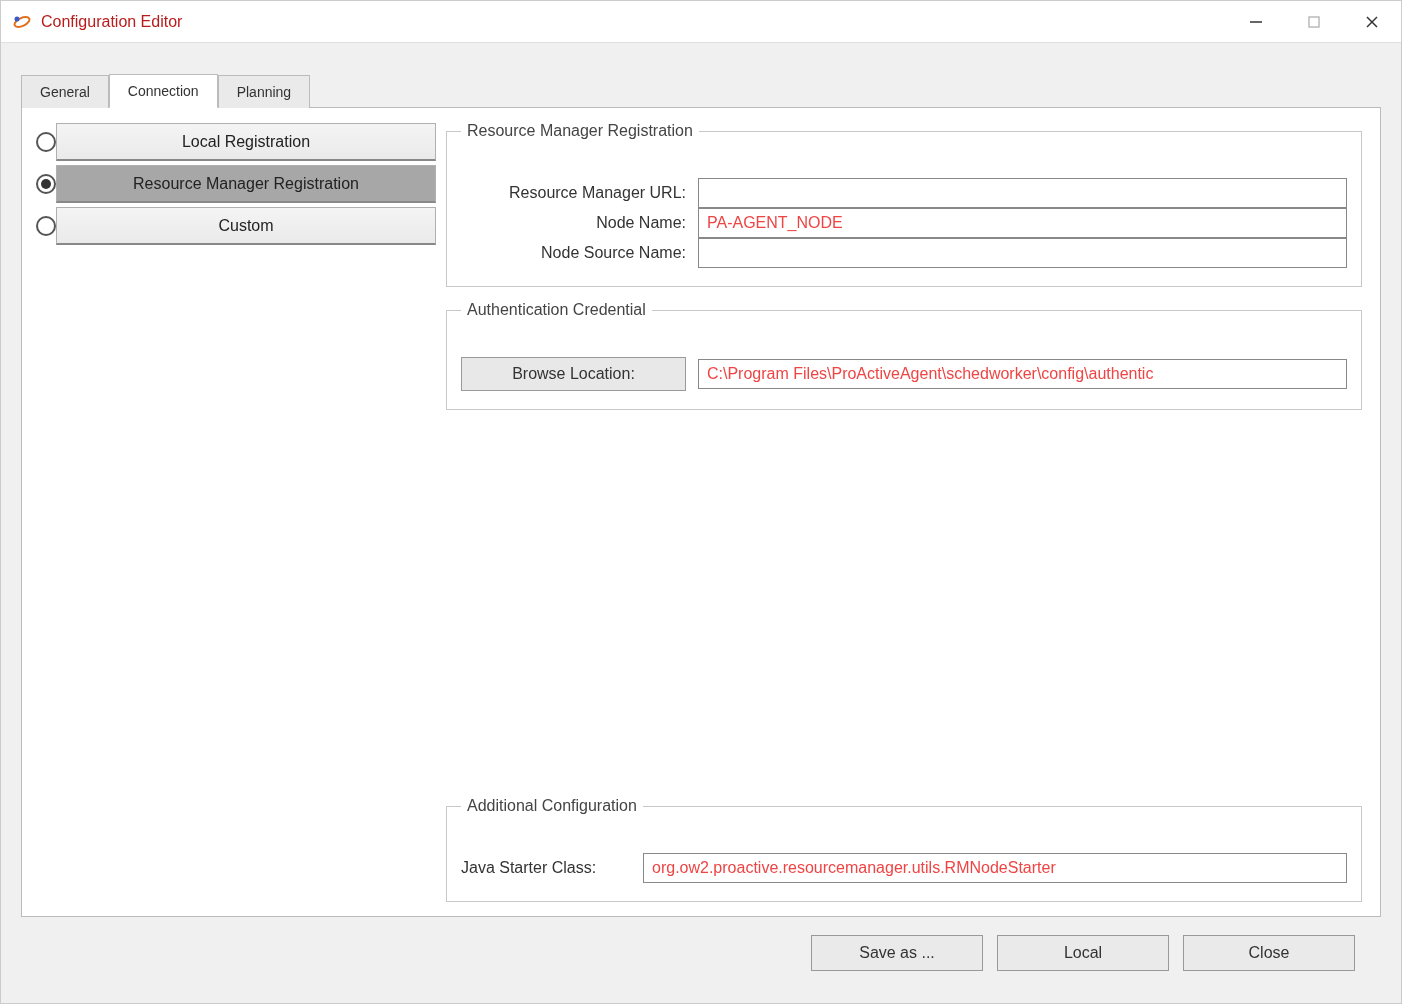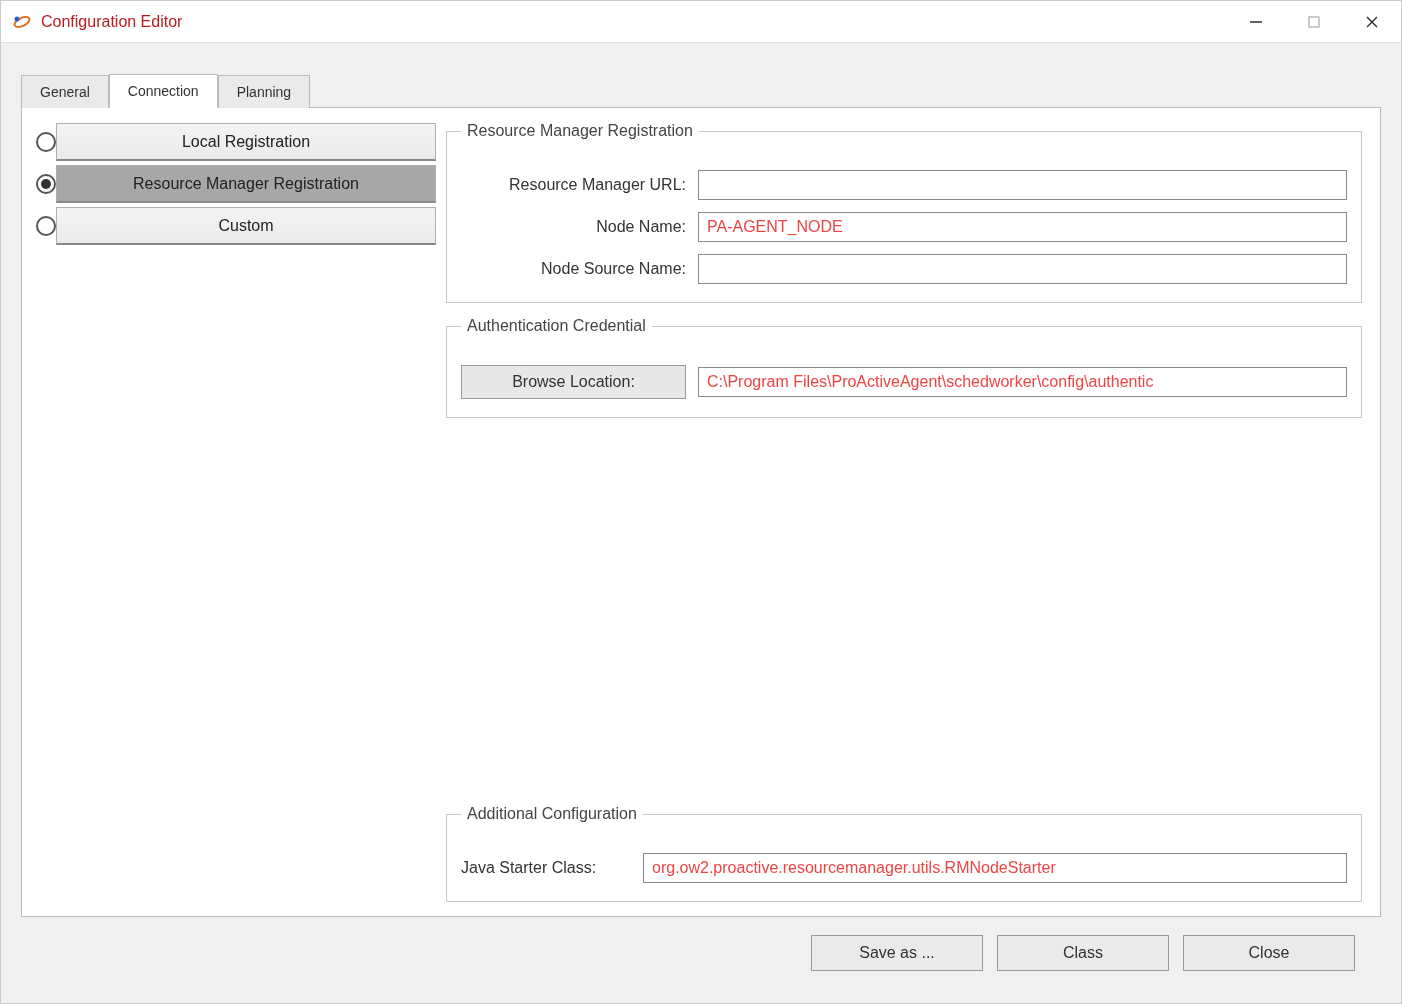--- a/index.html
+++ b/index.html
@@ -131,23 +131,23 @@
 }
 fieldset.group > legend {
   font-size: 16px;
   color: #444;
   padding: 0 6px;
 }
 .form-row {
   display:flex;
   align-items:center;
   gap: 12px;
-  margin-top: 12px;
-}
-.form-row:first-of-type { margin-top: 16px; }
+  margin-top: 0;
+}
+.form-row:first-of-type { margin-top: 24px; }
 .form-label {
   width: 225px;
   text-align: right;
   font-size: 16px;
   color:#333;
 }
 .form-label-narrow {
   width: 170px;
   text-align: left;
   font-size:16px;
@@ -283,19 +283,19 @@
             <input class="text-input" value="org.ow2.proactive.resourcemanager.utils.RMNodeStarter" style="">
           </div>
         </fieldset>
 
       </div>
 
     </div>
 
     <div class="button-bar">
       <div class="action-btn">Save as ...</div>
-      <div class="action-btn">Class</div>
+      <div class="action-btn">Local</div>
       <div class="action-btn">Close</div>
     </div>
 
   </div>
 
 </div>
 
 </body></html>

